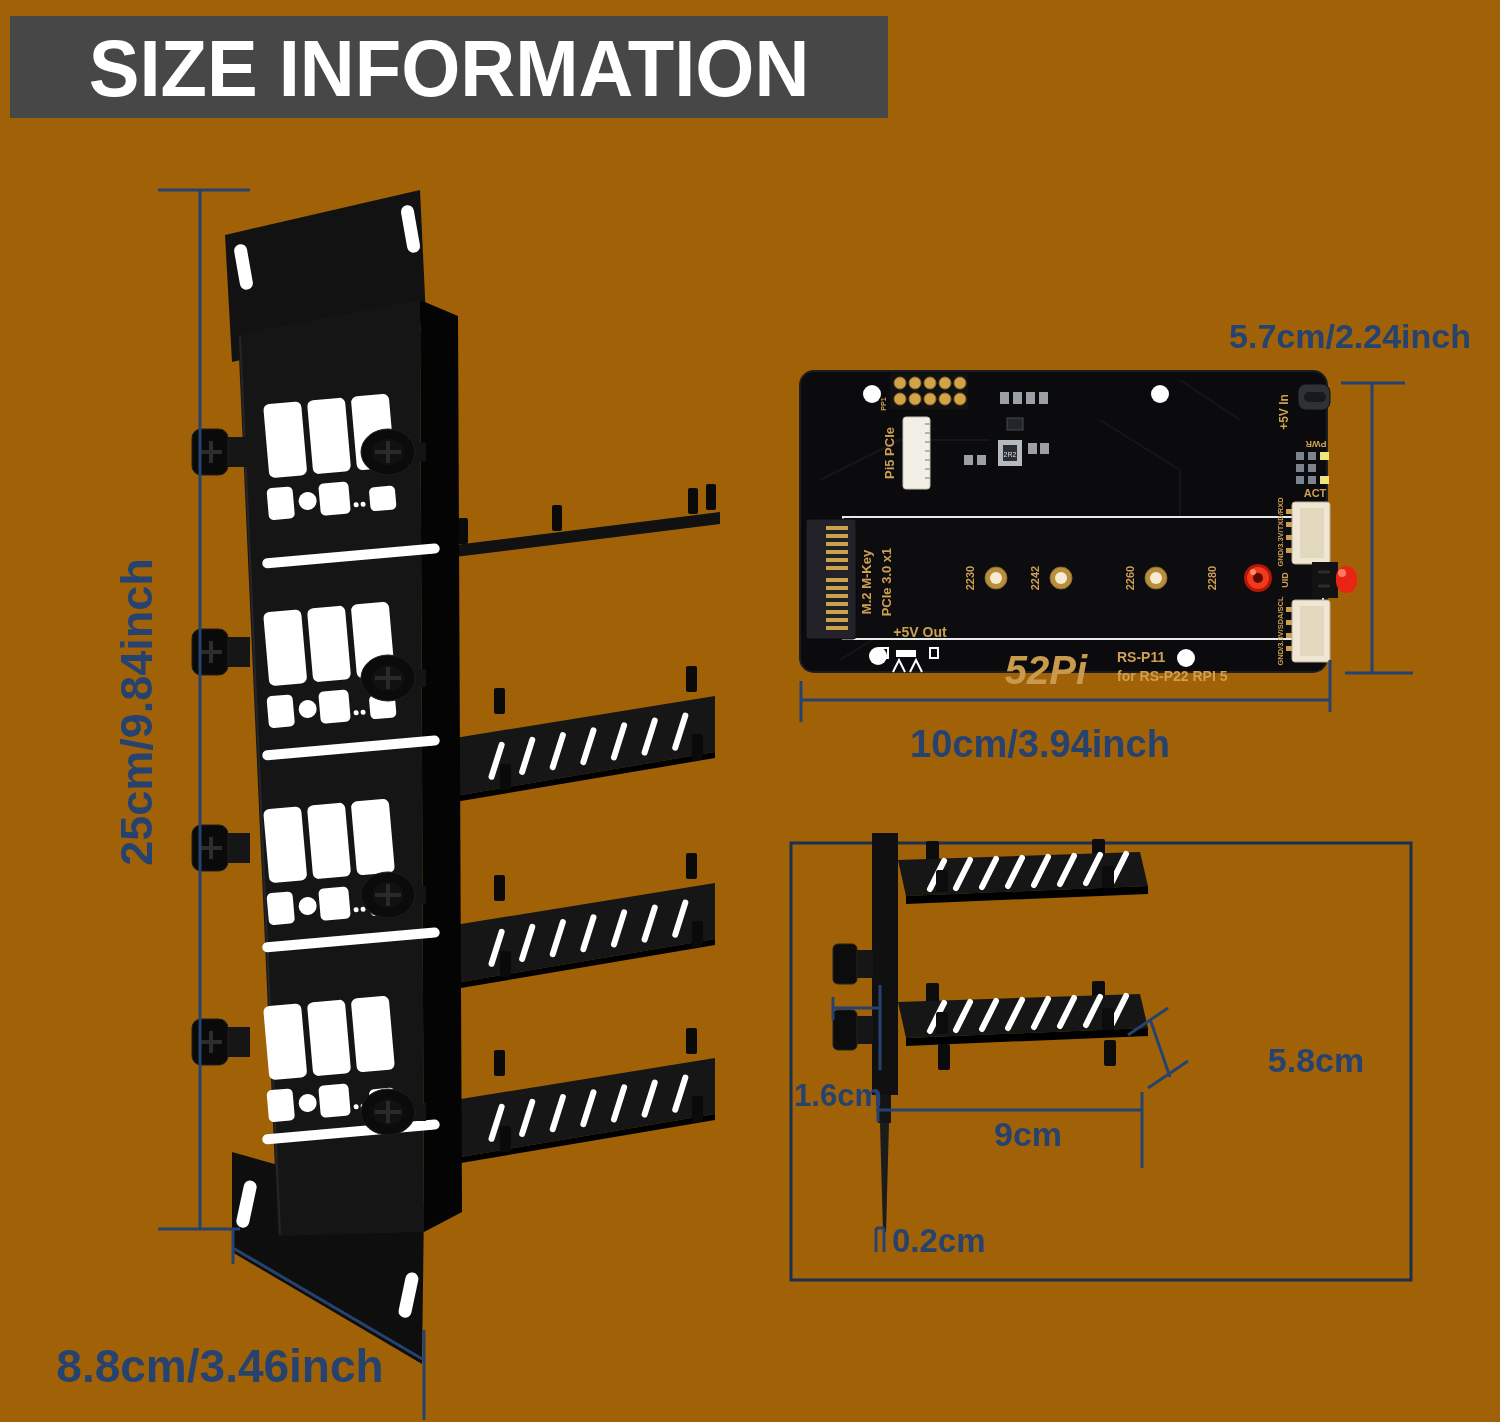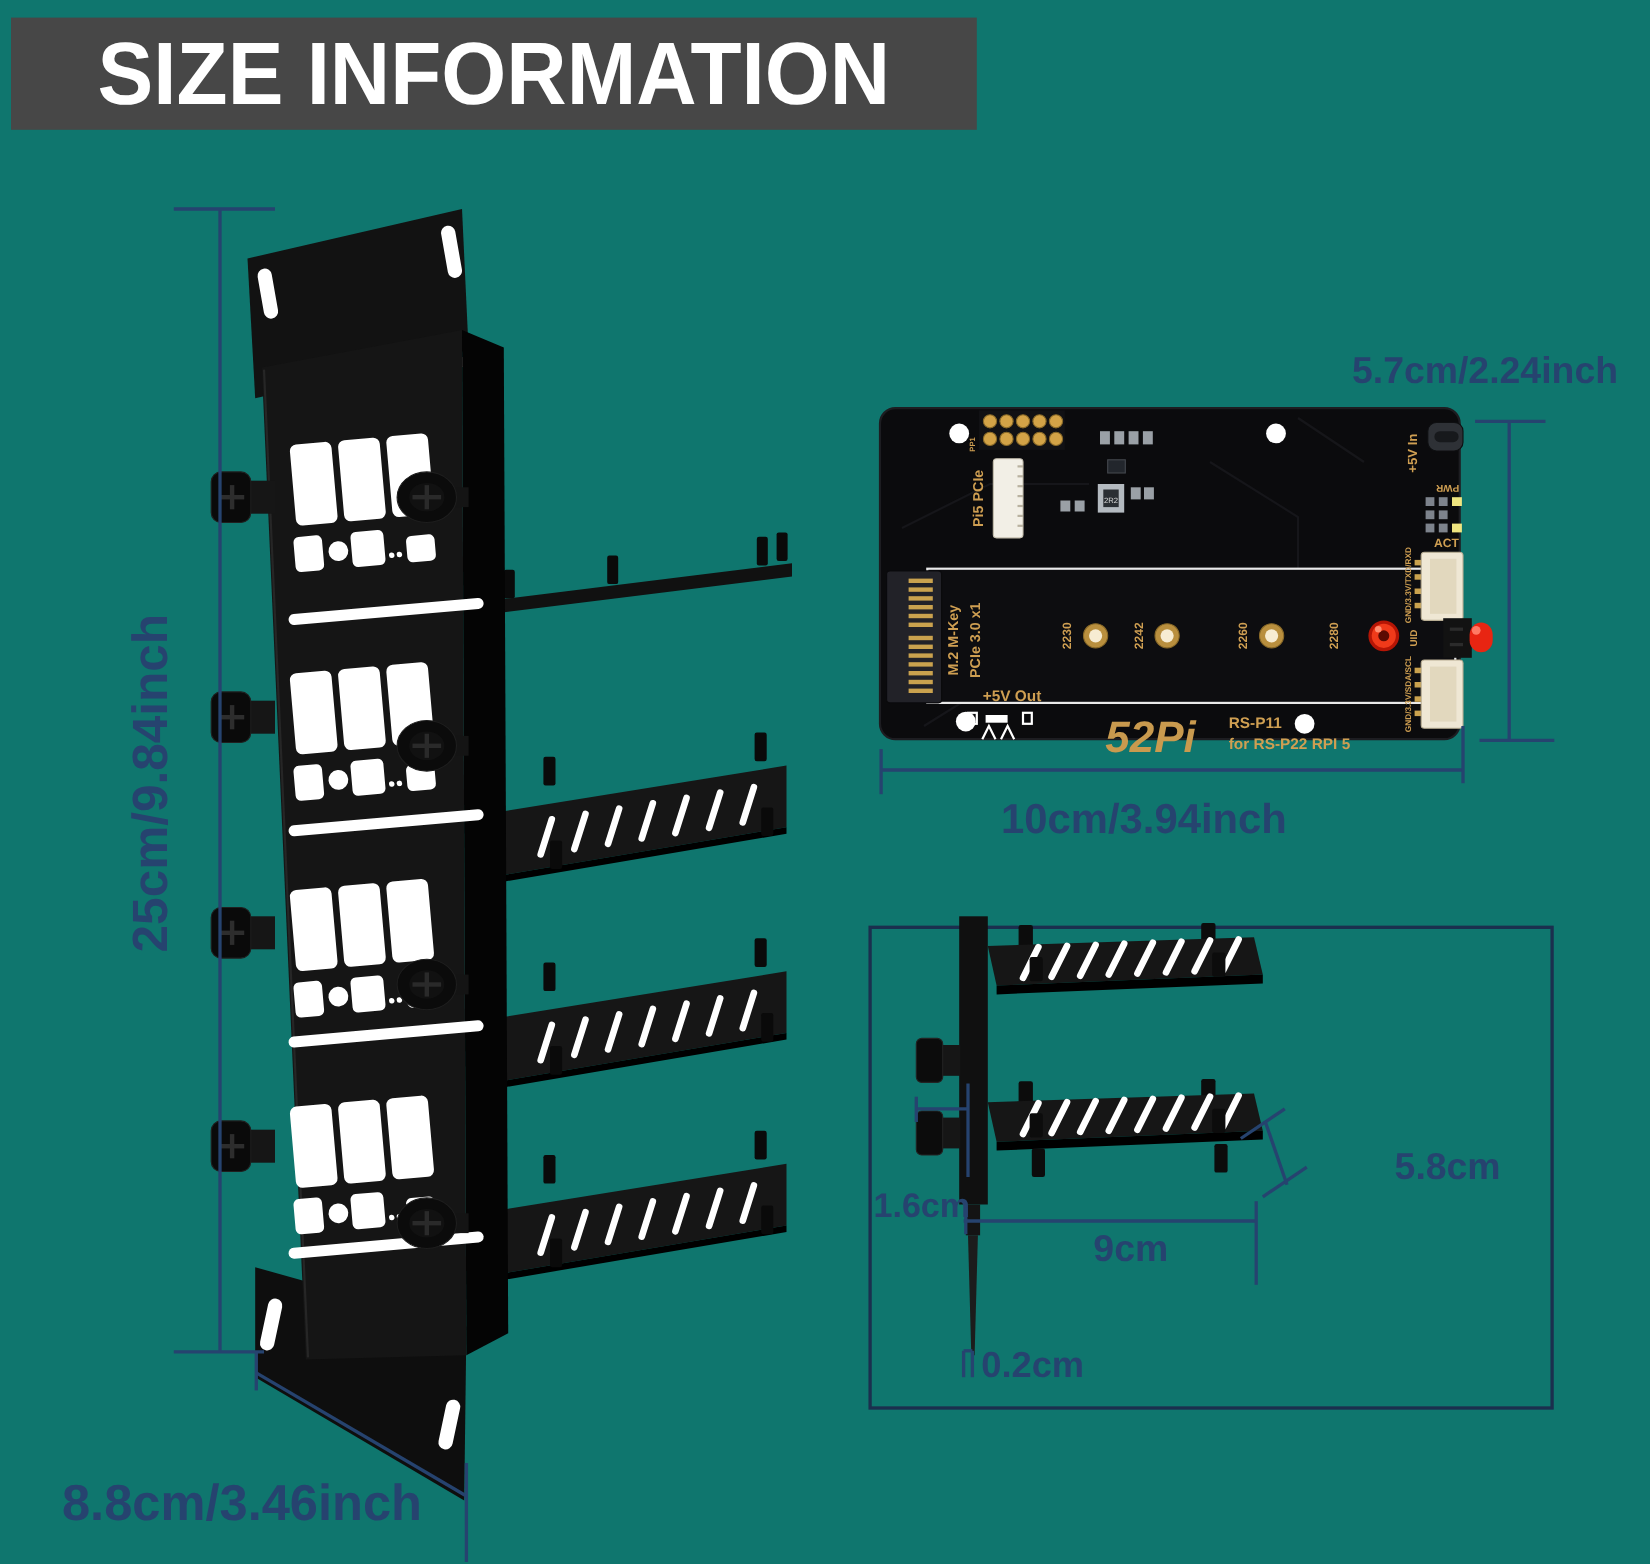--- a/index.html
+++ b/index.html
@@ -1,16 +1,16 @@
 <!DOCTYPE html>
 <html><head>
 <meta charset="utf-8">
 <style>
   html,body{margin:0;padding:0;background:#fff;}
-  .canvas{position:relative;width:1500px;height:1422px;background:#0f766e;overflow:hidden;
+  .canvas{position:relative;width:1500px;height:1422px;background:#a16207;overflow:hidden;
           font-family:"Liberation Sans",sans-serif;outline:1px solid #e8e8e8;}
   .banner{position:absolute;left:10px;top:16px;width:878px;height:102px;background:#474747;
           display:flex;align-items:center;justify-content:center;}
   .banner-title{color:#fff;font-size:76px;font-weight:bold;letter-spacing:0px;transform:scaleY(1.06);white-space:nowrap;}
   svg{position:absolute;overflow:visible;}
   .diml{stroke:#26436f;stroke-width:3;fill:none;}
   .dimt{fill:#26436f;font-weight:bold;font-family:"Liberation Sans",sans-serif;}
   .gold{fill:#cf9f52;font-weight:bold;font-family:"Liberation Sans",sans-serif;}
   .slot2{stroke:#ffffff;stroke-width:6;stroke-linecap:round;}
 </style>

